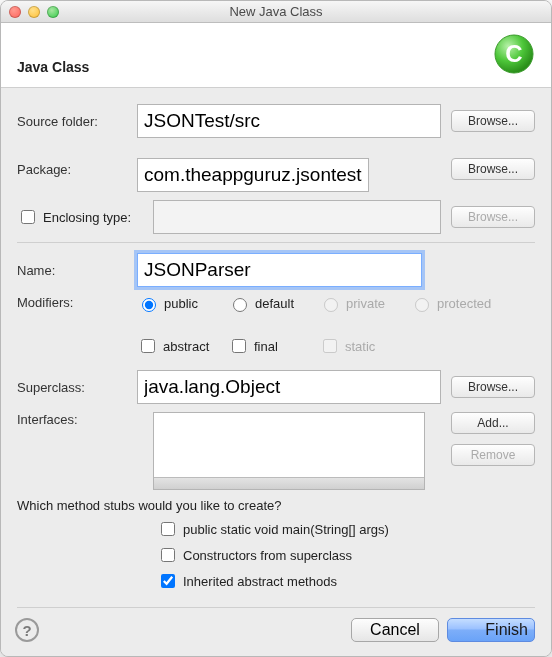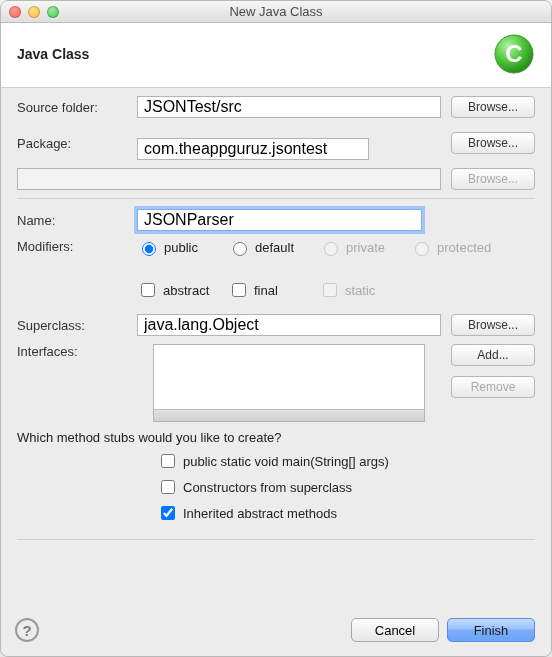--- a/index.html
+++ b/index.html
@@ -36,48 +36,48 @@
   .dot.yellow { background: radial-gradient(circle at 40% 35%, #ffe08a, #febc2e); }
   .dot.green { background: radial-gradient(circle at 40% 35%, #a8e6a1, #28c840); }
   .title {
     position: absolute; left: 0; right: 0; text-align: center;
     color: #4a4a4a; font-size: 13px;
   }
   .header {
     background: #fff;
     padding: 10px 16px 12px 16px;
     border-bottom: 1px solid #cfcfcf;
-    display: flex; align-items: center;
+    display: flex; align-items: flex-end;
   }
   .header-text { flex: 1; }
   .header h1 { margin: 0; font-size: 14px; font-weight: bold; }
   .header p { margin: 4px 0 0 6px; font-size: 12px; color: #555; }
   .header-icon {
     width: 42px; height: 42px; align-self: center;
   }
   .body {
     flex: 1;
     background: #ececec;
-    padding: 8px 16px 0 16px;
+    padding: 16px 16px 0 16px;
     overflow: hidden;
   }
   .row {
     display: flex; align-items: center;
     margin-bottom: 8px;
   }
   .row .lbl {
     width: 120px; text-align: left; color: #333;
   }
   .row input[type="text"] {
     flex: 1 1 auto;
-    height: 22px;
+    height: 34px;
     border: 1px solid #b4b4b4;
     background: #fff;
     padding: 0 6px;
-    font-size: 16px;
+    font-size: 19px;
   }
   .row input[type="text"].focused {
     outline: none;
     border: 1px solid #7aaeff;
     box-shadow: 0 0 0 3px rgba(94,158,255,.5);
   }
   .row input[type="text"][disabled] {
     background: #f3f3f3; color: #999;
   }
   .btn {
@@ -139,27 +139,28 @@
     display: flex; align-items: center; justify-content: center;
     font-weight: bold; font-size: 15px;
     cursor: pointer;
   }
   .footer-spacer { flex: 1; }
   .btn-footer {
     height: 24px; min-width: 88px;
     border-radius: 5px;
     border: 1px solid #a7a7a7;
     background: linear-gradient(#fdfdfd,#e6e6e6);
-    font-size: 13px; margin-left: 8px;
+    font-size: 16px; margin-left: 8px;
     cursor: pointer;
   }
   .btn-primary {
     background: linear-gradient(#c4ddff, #9bc1ff 45%, #7daef9 50%, #6aa3f8);
     border: 1px solid #5e8be0;
     color: #1a1a1a;
+    text-align: right;
   }
   .spacer-flex { flex:1; }
 </style>
 </head>
 <body>
 
 <div class="window">
 
   <div class="titlebar">
     <div class="traffic">
@@ -196,20 +197,24 @@
     </div>
 
     <div class="row">
       <div class="lbl">Package:</div>
       <input type="text" style="max-width: 232px; margin-top: 12px;" value="com.theappguruz.jsontest">
       <div class="spacer-flex"></div>
       <button class="btn">Browse...</button>
     </div>
 
     <div class="row">
+      <label class="checkbox" style="width:120px">
+        <input type="checkbox" style="">
+        <span>Enclosing type:</span>
+      </label>
       <input type="text" disabled="" value="" style="">
       <button class="btn" disabled="">Browse...</button>
     </div>
 
     <hr>
 
     <div class="row">
       <div class="lbl">Name:</div>
       <input type="text" class="focused" style="max-width: 285px;" value="JSONParser">
     </div>

